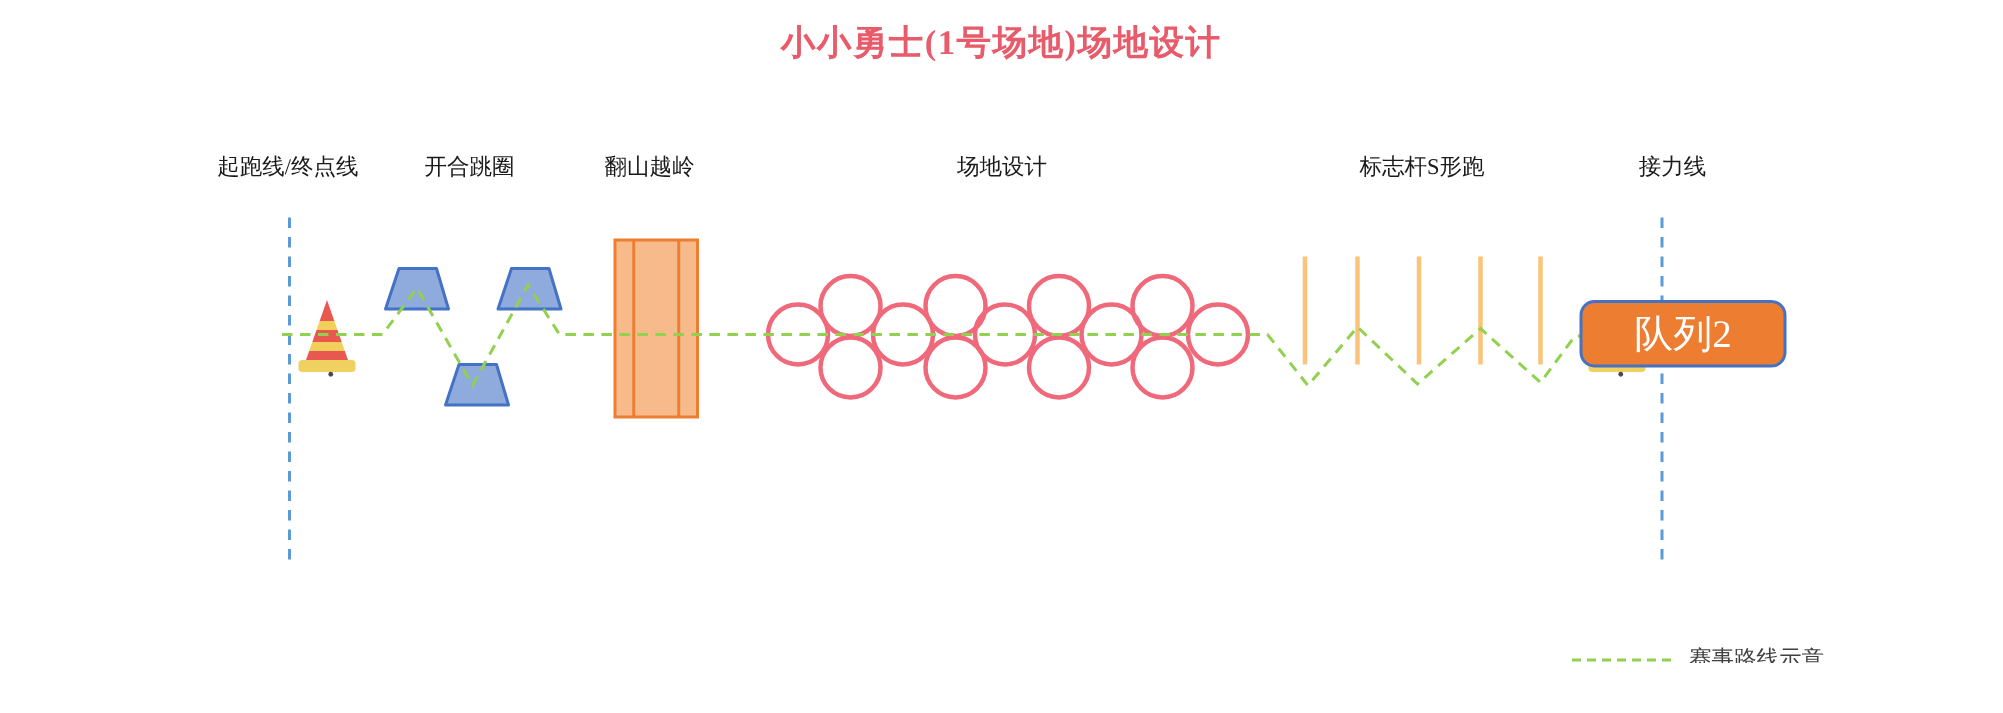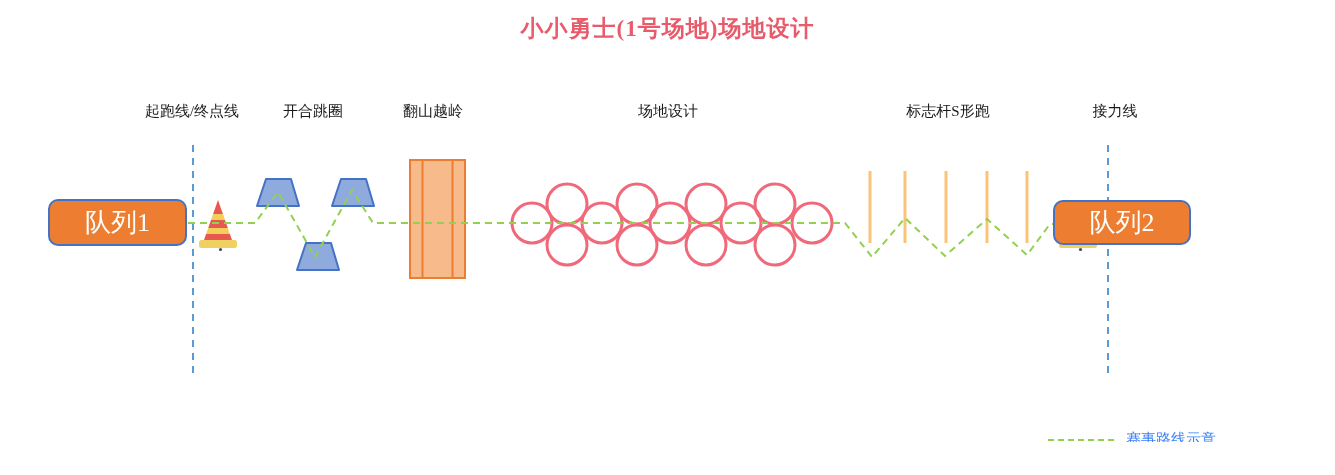--- a/index.html
+++ b/index.html
@@ -32,21 +32,21 @@
     display:flex;align-items:center;justify-content:center;
     color:#fff;font-size:26px;
     box-sizing:border-box;
   }
   .queue-box.left{left:48px;top:199px;width:139px;height:47px;}
   .queue-box.right{left:1053px;top:200px;width:138px;height:45px;}
   .legend{
     position:absolute;left:1048px;top:430px;
     display:flex;align-items:center;gap:12px;
   }
-  .legend-text{font-size:15px;color:#3b82f6;white-space:nowrap;}
+  .legend-text{font-size:15px;color:#404040;white-space:nowrap;}
   .bottom-bar{
     position:absolute;left:0;top:468px;width:100%;height:5px;
     background:#000;
   }
 </style>
 </head>
 <body>
 
 <div class="canvas">
 
@@ -116,23 +116,20 @@
       <polygon points="-4.9,-26 4.9,-26 7,-20 -7,-20" fill="#F2CE5A"></polygon>
       <polygon points="-7,-20 7,-20 9.8,-12 -9.8,-12" fill="#E9584E"></polygon>
       <polygon points="-9.8,-12 9.8,-12 11.9,-6 -11.9,-6" fill="#F2CE5A"></polygon>
       <polygon points="-11.9,-6 11.9,-6 14,0 -14,0" fill="#E9584E"></polygon>
       <circle cx="2.5" cy="9.5" r="1.6" fill="#4a4a4a"></circle>
     </g>
 
     <polyline points="188,223 255,223 278,192 315,257 352,190 373,223 845,223 872,257 905,218 945,256 987,219 1027,255 1050,224 1104,224" fill="none" stroke="#92D050" stroke-width="2" stroke-dasharray="7 5"></polyline>
   </svg>
 
-  <div class="queue-box left">
-    <span>队列1</span>
-  </div>
   <div class="queue-box right">
     <span>队列2</span>
   </div>
 
   <div class="legend">
     <svg width="66" height="6">
       <line x1="0" y1="3" x2="66" y2="3" stroke="#92D050" stroke-width="2" stroke-dasharray="6 4"></line>
     </svg>
     <span class="legend-text">赛事路线示意</span>
   </div>

